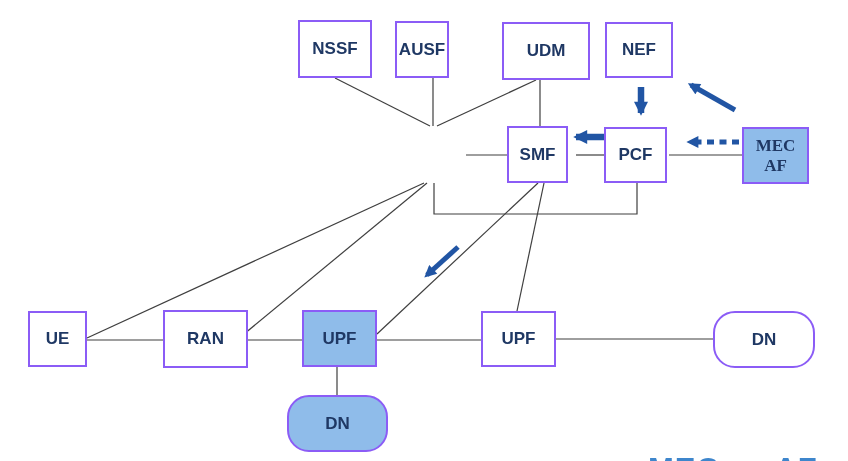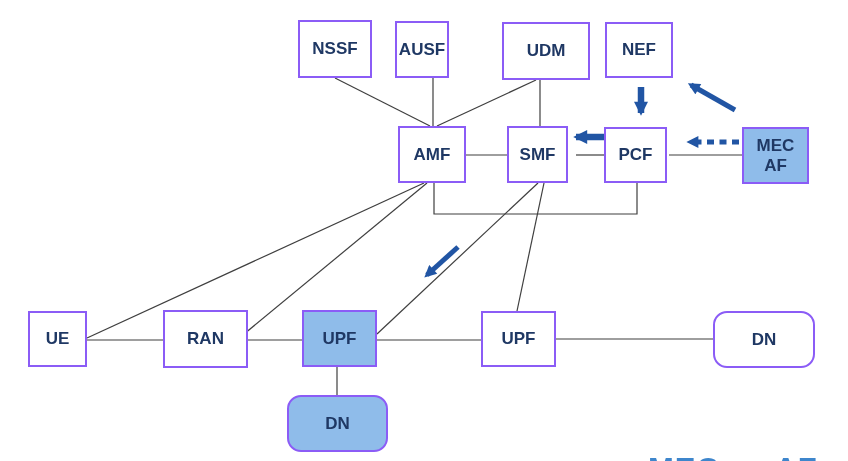--- a/index.html
+++ b/index.html
@@ -7,32 +7,32 @@
     position:relative;width:848px;height:461px;background:#ffffff;
     overflow:hidden;font-family:"Liberation Sans",sans-serif;
   }
   .wires{position:absolute;left:0;top:0;width:848px;height:461px;}
   .node{
     position:absolute;box-sizing:border-box;border:2px solid #8b5cf6;
     background:#ffffff;color:#1F3864;display:flex;align-items:center;justify-content:center;
     font-size:17px;font-weight:600;line-height:1.12;text-align:center;z-index:2;
   }
   .node.hl{background:#8FBCEA;}
-  .node.pill{border-radius:14px;text-align:center;}
+  .node.pill{border-radius:22px;text-align:center;}
   .node .lbl{display:block;}
   .node.wrap .lbl{width:46px;}
   
   .n-nssf{left:298px;top:20px;width:74px;height:58px;}
   .n-ausf{left:395px;top:21px;width:54px;height:57px;}
   .n-udm {left:502px;top:22px;width:88px;height:58px;}
   .n-nef {left:605px;top:22px;width:68px;height:56px;}
   .n-amf {left:398px;top:126px;width:68px;height:57px;}
   .n-smf {left:507px;top:126px;width:61px;height:57px;}
   .n-pcf {left:604px;top:127px;width:63px;height:56px;}
-  .n-mec {left:742px;top:127px;width:67px;height:57px;}
+  .n-mec {left:742px;top:127px;width:67px;height:57px;font-family:Liberation Serif, serif;}
   .n-ue  {left:28px;top:311px;width:59px;height:56px;}
   .n-ran {left:163px;top:310px;width:85px;height:58px;}
   .n-upf1{left:302px;top:310px;width:75px;height:57px;}
   .n-upf2{left:481px;top:311px;width:75px;height:56px;}
   .n-dn1 {left:713px;top:311px;width:102px;height:57px;border-radius:20px;}
   .n-dn2 {left:287px;top:395px;width:101px;height:57px;border-radius:24px;}
   .cutoff-caption{
     position:absolute;left:648px;top:452px;z-index:1;
     color:#3E86CC;font-size:31px;font-weight:600;letter-spacing:1px;white-space:nowrap;
   }
@@ -84,23 +84,20 @@
     </div>
   <div class="node n-ausf">
       <span class="lbl">AUSF</span>
     </div>
   <div class="node n-udm">
       <span class="lbl">UDM</span>
     </div>
   <div class="node n-nef">
       <span class="lbl">NEF</span>
     </div>
-  <div class="node n-amf">
-      <span class="lbl">AMF</span>
-    </div>
   <div class="node n-smf">
       <span class="lbl">SMF</span>
     </div>
   <div class="node n-pcf">
       <span class="lbl">PCF</span>
     </div>
   <div class="node hl wrap n-mec">
       <span class="lbl">MEC AF</span>
     </div>
   <div class="node n-ue">

